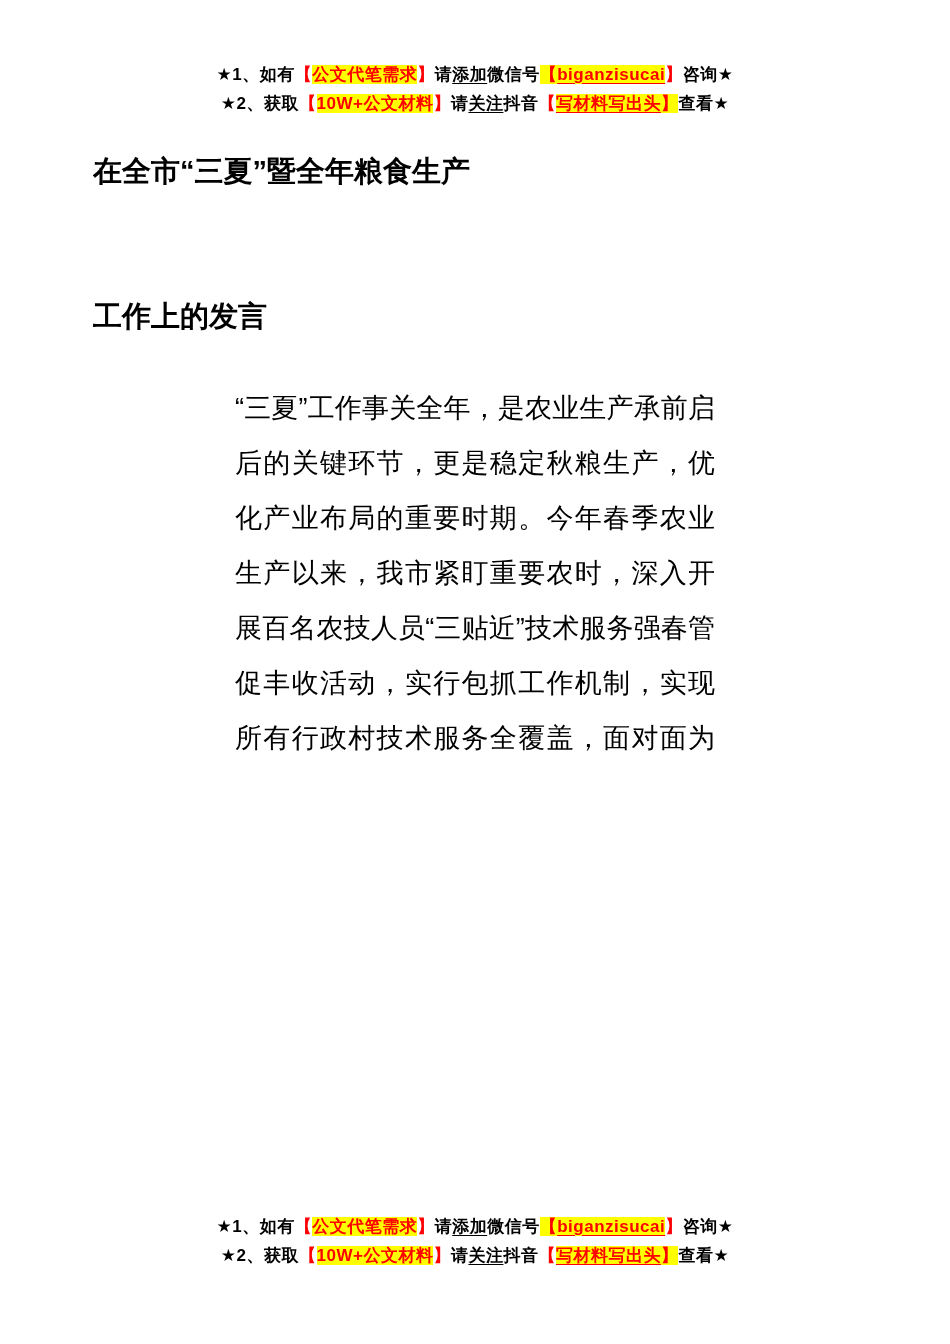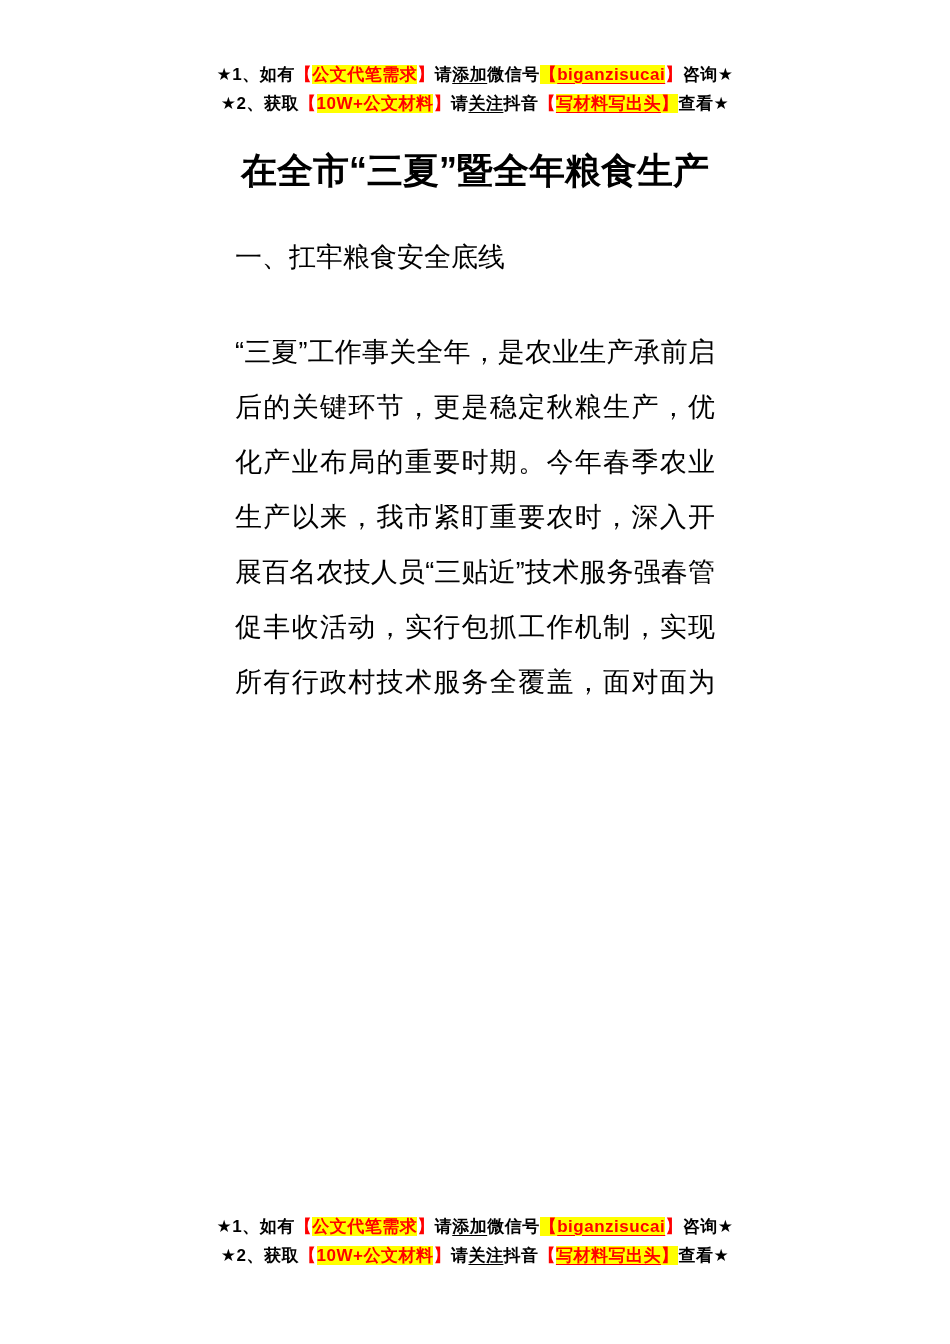--- a/index.html
+++ b/index.html
@@ -32,23 +32,23 @@
     letter-spacing:0.5px;
     color:var(--ink);
   }
   .promo-top{padding-top:60px;}
   .promo-bottom{position:absolute;left:0;right:0;top:1212px;}
   .promo .c-red{color:var(--red);}
   .promo .hl{background:var(--hl);}
   .promo .u{text-decoration:underline;text-underline-offset:3px;}
   
   .doc-title{
-    text-align:center;
+    text-align:left;
     font-weight:bold;
-    font-size:36px;
+    font-size:29px;
     line-height:50px;
     color:var(--ink);
   }
   .doc-title.line1{margin-top:28px;}
   .doc-title.line2{margin-top:95px;}
   
   .doc-body{
     margin:0 142px;
     font-size:27px;
     line-height:55px;
@@ -80,24 +80,24 @@
 
 <div class="page">
 
   <div class="promo promo-top">
       <div><span>★1、如有</span><span class="c-red">【</span><span class="c-red hl">公文代笔需求</span><span class="c-red">】</span><span>请</span><span class="u">添加</span><span>微信号</span><span class="c-red hl">【</span><span class="c-red hl u">biganzisucai</span><span class="c-red">】</span><span>咨询★</span></div>
       <div><span>★2、获取</span><span class="c-red">【</span><span class="c-red hl">10W+公文材料</span><span class="c-red">】</span><span>请</span><span class="u">关注</span><span>抖音</span><span class="c-red">【</span><span class="c-red hl u">写材料写出头</span><span class="c-red hl">】</span><span>查看★</span></div>
     </div>
 
   <div class="doc-title line1">在全市“三夏”暨全年粮食生产</div>
 
+  <div class="doc-title line2">工作上的发言</div>
 
   <div class="doc-body">
 
-    <p class="section-heading">一、扛牢粮食安全底线</p>
 
     <p class="para-section">“三夏”工作事关全年，是农业生产承前启后的关键环节，更是稳定秋粮生产，优化产业布局的重要时期。今年春季农业生产以来，我市紧盯重要农时，深入开展百名农技人员“三贴近”技术服务强春管促丰收活动，实行包抓工作机制，实现所有行政村技术服务全覆盖，面对面为农民开展灌水、追肥、病虫害防治等重点环节技术指导，关键管理技术措施得以全面落实，以小麦条锈病、赤霉病，麦穗</p>
   </div>
 
   <div class="promo promo-bottom">
       <div><span>★1、如有</span><span class="c-red">【</span><span class="c-red hl">公文代笔需求</span><span class="c-red">】</span><span>请</span><span class="u">添加</span><span>微信号</span><span class="c-red hl">【</span><span class="c-red hl u">biganzisucai</span><span class="c-red">】</span><span>咨询★</span></div>
       <div><span>★2、获取</span><span class="c-red">【</span><span class="c-red hl">10W+公文材料</span><span class="c-red">】</span><span>请</span><span class="u">关注</span><span>抖音</span><span class="c-red">【</span><span class="c-red hl u">写材料写出头</span><span class="c-red hl">】</span><span>查看★</span></div>
     </div>
 
 </div>

